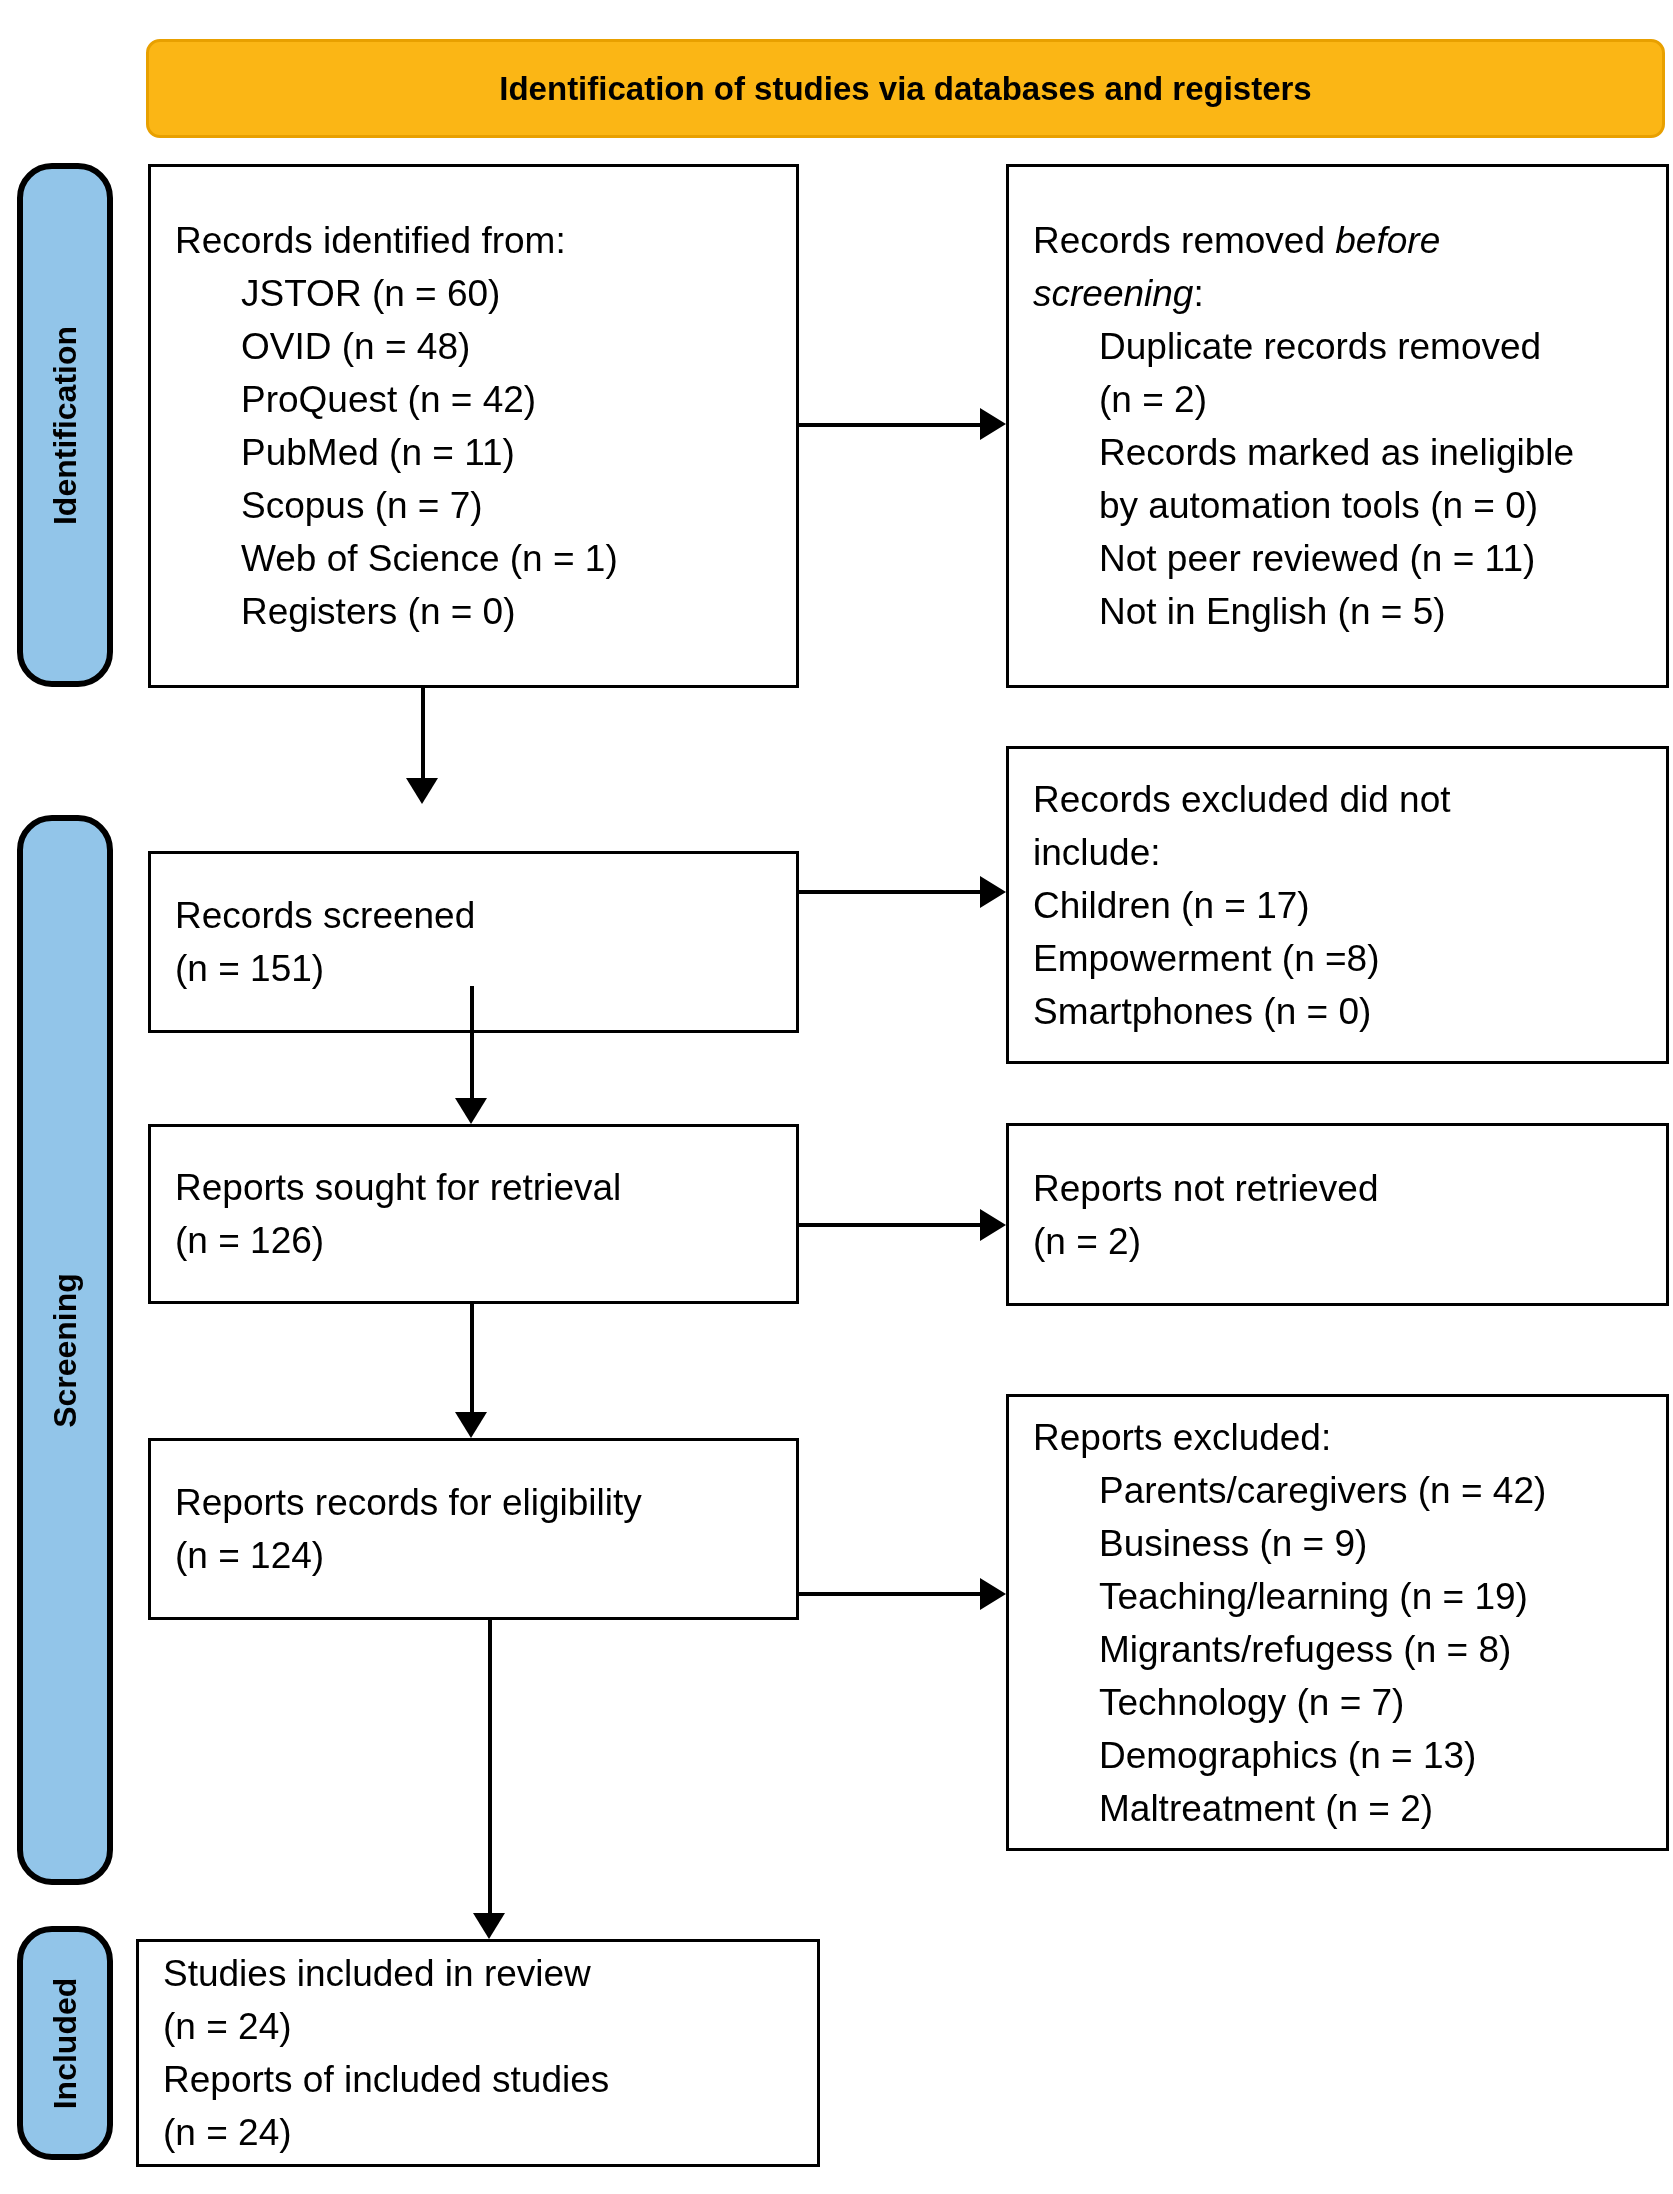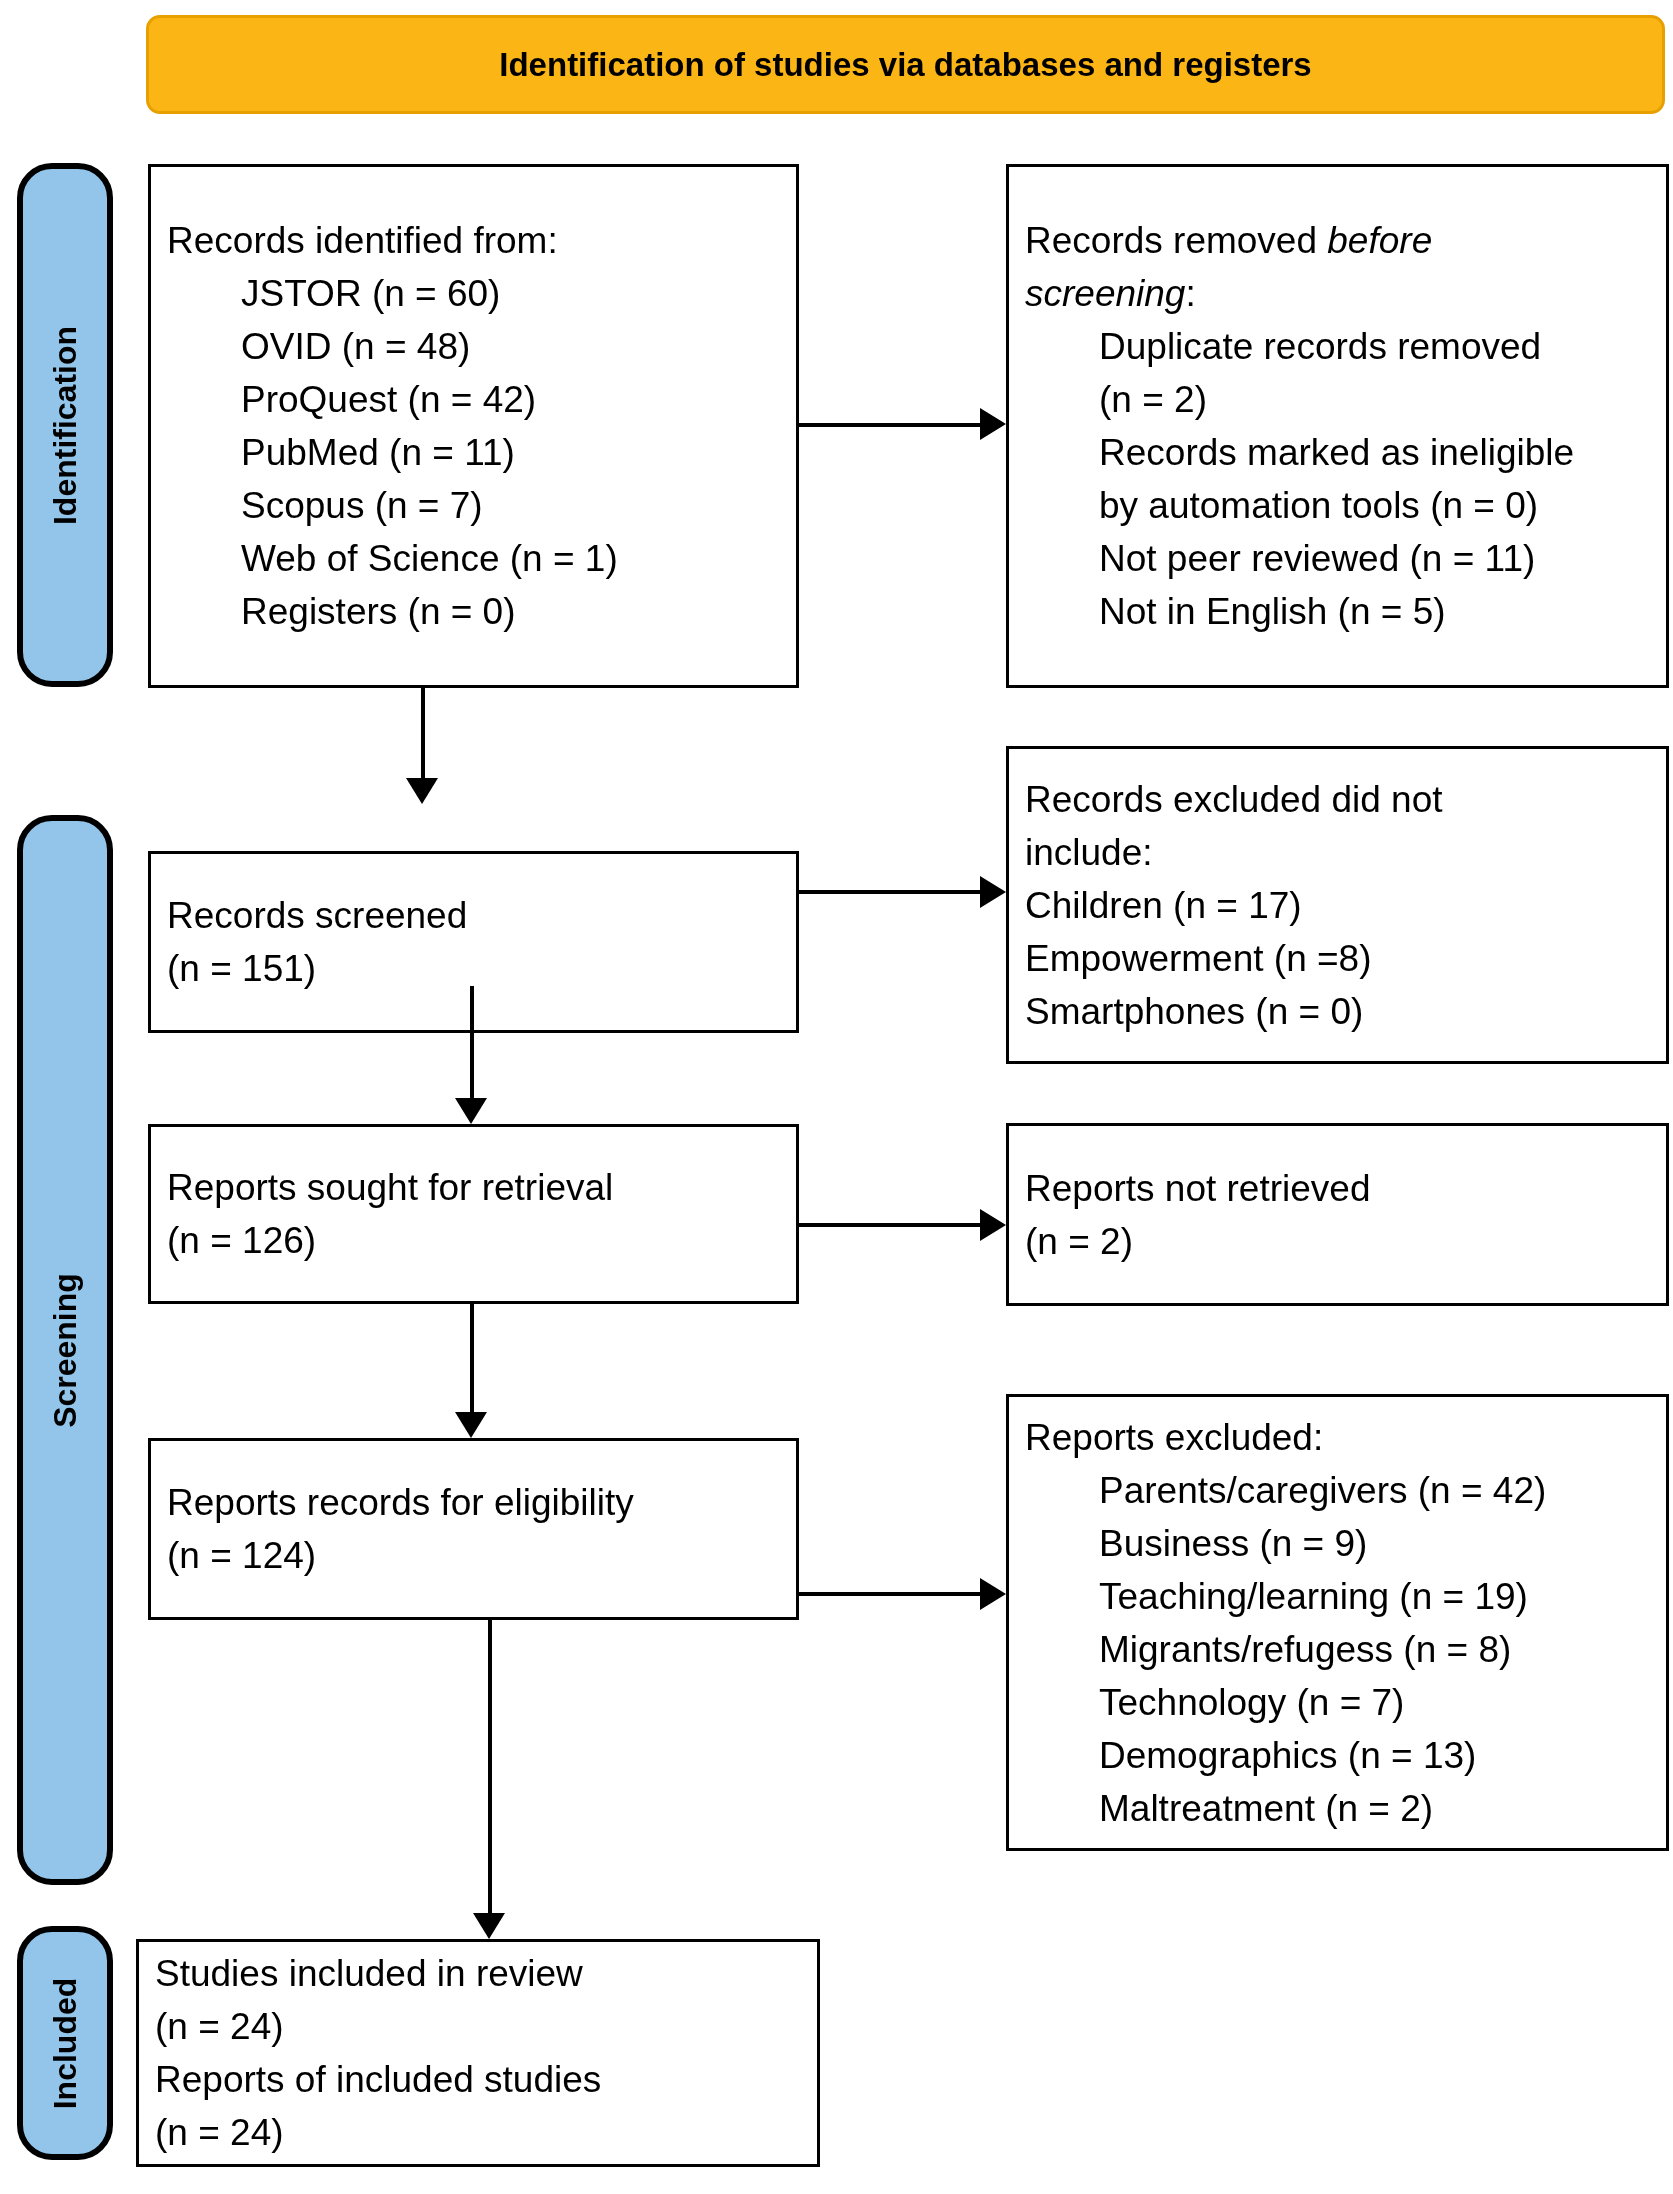--- a/index.html
+++ b/index.html
@@ -42,21 +42,21 @@
     position: absolute;
     background: #ffffff;
     border: 3.5px solid #000000;
     box-sizing: border-box;
     display: flex; flex-direction: column; justify-content: center;
     overflow: hidden;
   }
   .fbox .line {
     font-size: 37px;
     line-height: 53px;
-    padding-left: 16px;
+    padding-left: 24px;
     white-space: nowrap;
   }
   .fbox .line.indent { padding-left: 90px; }
   .stem-h { position: absolute; height: 3.5px; background: #000000; }
   .stem-v { position: absolute; width: 3.5px; background: #000000; }
   .head-right {
     position: absolute; width: 0; height: 0;
     border-top: 16.4px solid transparent;
     border-bottom: 16.4px solid transparent;
     border-left: 26px solid #000000;
@@ -66,21 +66,21 @@
     border-left: 16.4px solid transparent;
     border-right: 16.4px solid transparent;
     border-top: 26px solid #000000;
   }
 </style>
 </head>
 <body>
 
 <div id="page">
 
-  <div class="banner" style="background: rgb(251, 182, 21); border-color: rgb(232, 160, 0);">
+  <div class="banner" style="background: rgb(251, 182, 21); border-color: rgb(232, 160, 0); margin-top: 24px;">
     <div class="banner-label">Identification of studies via databases and registers</div>
   </div>
 
   <div class="sidebar-bar" style="top: 163px; height: 524px; background: rgb(146, 197, 233);">
     <div class="rot-label">Identification</div>
   </div>
   <div class="sidebar-bar" style="top: 815px; height: 1070px; background: rgb(146, 197, 233);">
     <div class="rot-label">Screening</div>
   </div>
   <div class="sidebar-bar" style="top: 1926px; height: 234px; background: rgb(146, 197, 233);">

